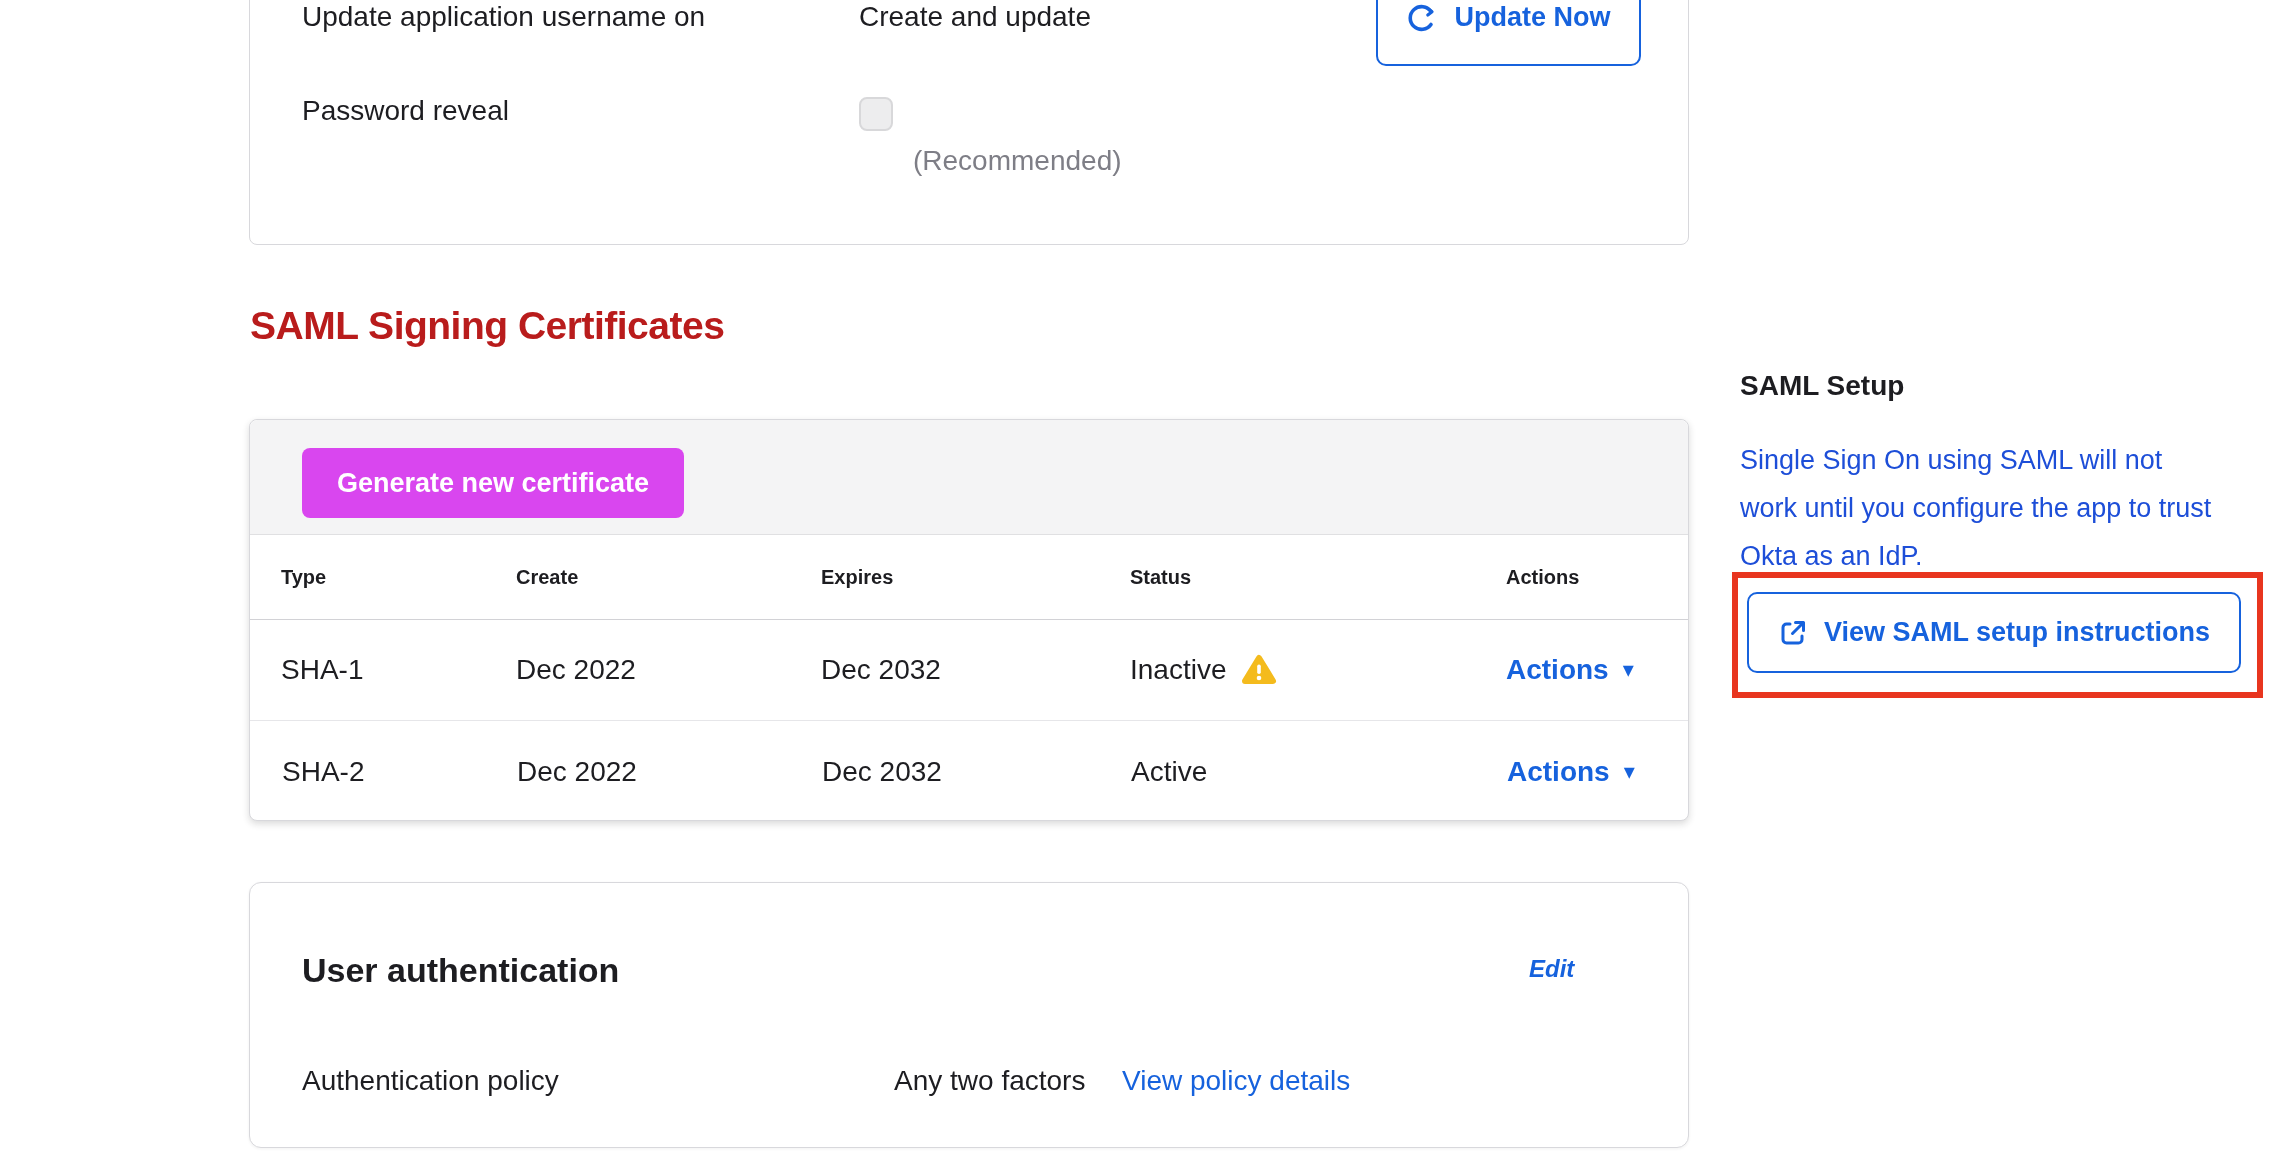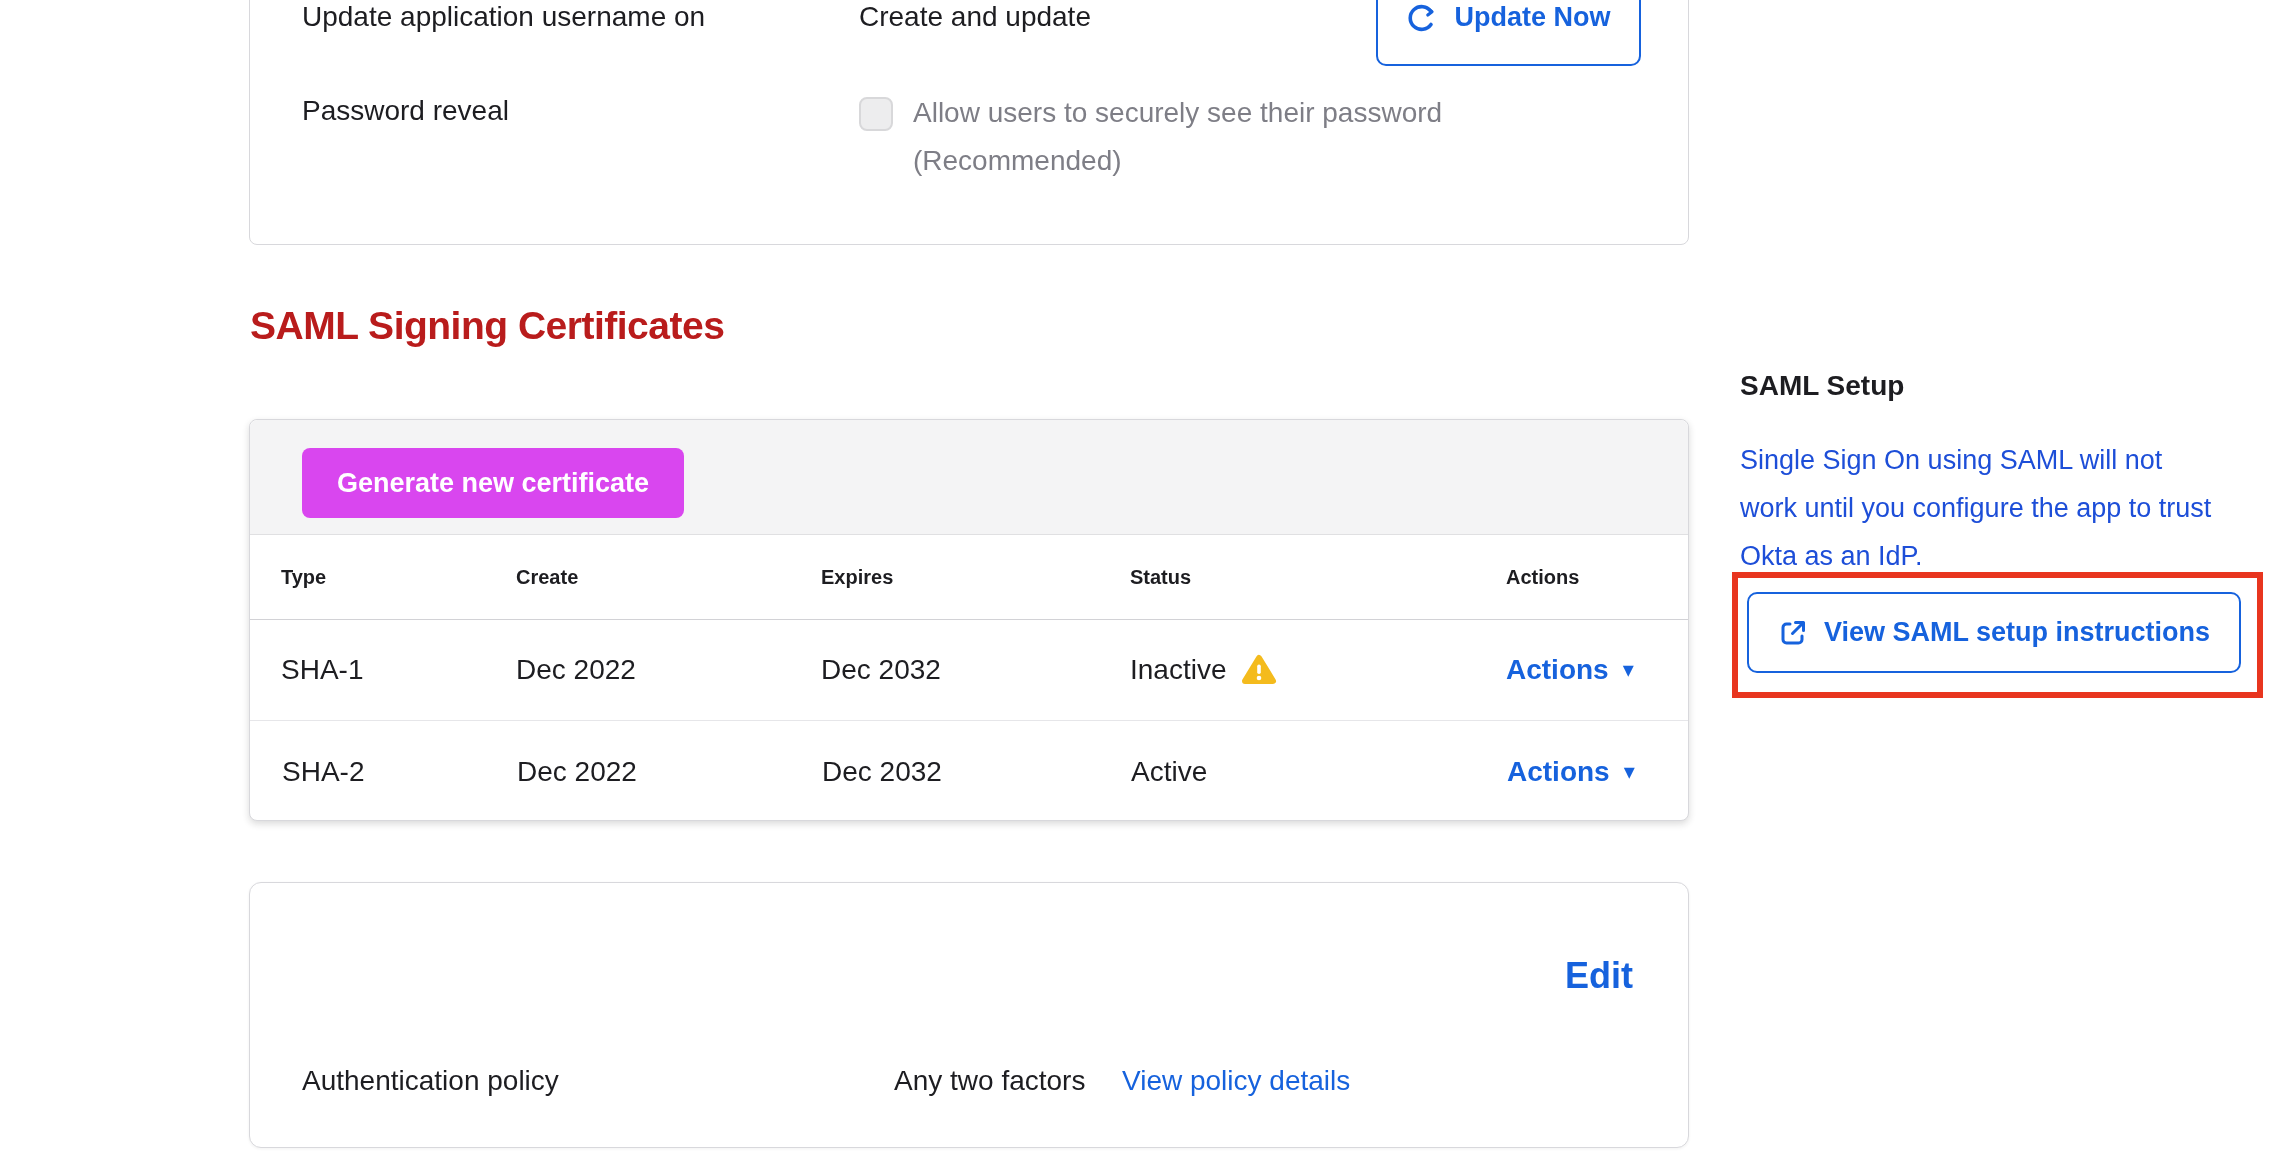--- a/index.html
+++ b/index.html
@@ -59,21 +59,21 @@
   .actions-link{
     display:inline-flex;align-items:center;gap:14px;margin-left:28px;
     color:#1662dd;font-weight:bold;font-size:28px;cursor:pointer;text-decoration:none;
   }
   .caret{font-size:22px;line-height:1;}
   
   .panel-userauth{left:249px;top:882px;width:1440px;height:266px;border-radius:12px;
     box-shadow:0 1px 3px rgba(29,29,33,.06);}
   .ua-heading{position:absolute;left:52px;top:64px;font-size:34px;font-weight:bold;line-height:46px;}
   .link{color:#1662dd;cursor:pointer;text-decoration:none;}
-  .ua-edit{position:absolute;left:1315px;top:72px;font-size:36px;font-weight:bold;}
+  .ua-edit{position:absolute;left:1279px;top:72px;font-size:24px;font-weight:bold;font-style:italic;}
   .ua-label{position:absolute;left:52px;top:178px;font-size:28px;line-height:40px;}
   .ua-value{position:absolute;left:644px;top:178px;font-size:28px;line-height:40px;}
   .ua-link{position:absolute;left:872px;top:178px;font-size:28px;line-height:40px;}
   
   .saml-title{position:absolute;left:1740px;top:366px;font-size:28px;font-weight:bold;line-height:40px;}
   .saml-desc{position:absolute;left:1740px;top:436px;width:478px;font-size:27px;line-height:48px;color:#1d4ed8;}
   .red-highlight{
     position:absolute;left:1732px;top:572px;width:531px;height:126px;
     border:6px solid #e8351f;box-sizing:border-box;pointer-events:none;
   }
@@ -94,21 +94,20 @@
         <svg width="32" height="32" viewBox="0 0 32 32" fill="none">
           <path d="M25 9.5 A11.4 11.4 0 1 0 25 22.5" stroke="#1662dd" stroke-width="3.6" stroke-linecap="round" fill="none"></path>
           <path d="M21.5 6.2 L26 9.8 L21.8 13.1" stroke="#1662dd" stroke-width="3.2" stroke-linecap="round" stroke-linejoin="round" fill="none"></path>
         </svg>
       </span>
       <span>Update Now</span>
     </button>
 
     <div class="prov-label" style="left:52px;top:132px;">Password reveal</div>
     <div class="checkbox"></div>
-    <div class="prov-value muted" style="left:663px;top:134px;">Allow users to securely see their password</div>
     <div class="prov-value muted" style="left:663px;top:182px;">(Recommended)</div>
   </div>
 
   <h1 class="page-heading" style="margin:0;">SAML Signing Certificates</h1>
 
   <div class="panel panel-certificates">
     <div class="cert-toolbar">
       <button class="btn-primary">Generate new certificate</button>
     </div>
 
@@ -152,20 +151,21 @@
       <div>
         <a class="actions-link">
           <span>Actions</span>
           <span class="caret">▾</span>
         </a>
       </div>
     </div>
   </div>
 
   <div class="panel panel-userauth">
+    <div class="ua-heading">User authentication</div>
     <a class="link ua-edit">Edit</a>
     <div class="ua-label">Authentication policy</div>
     <div class="ua-value">Any two factors</div>
     <a class="link ua-link">View policy details</a>
   </div>
 
   <div class="saml-title">SAML Setup</div>
   <div class="saml-desc">Single Sign On using SAML will not work until you configure the app to trust Okta as an IdP.</div>
 
   <button class="btn-outline view-saml-btn">

